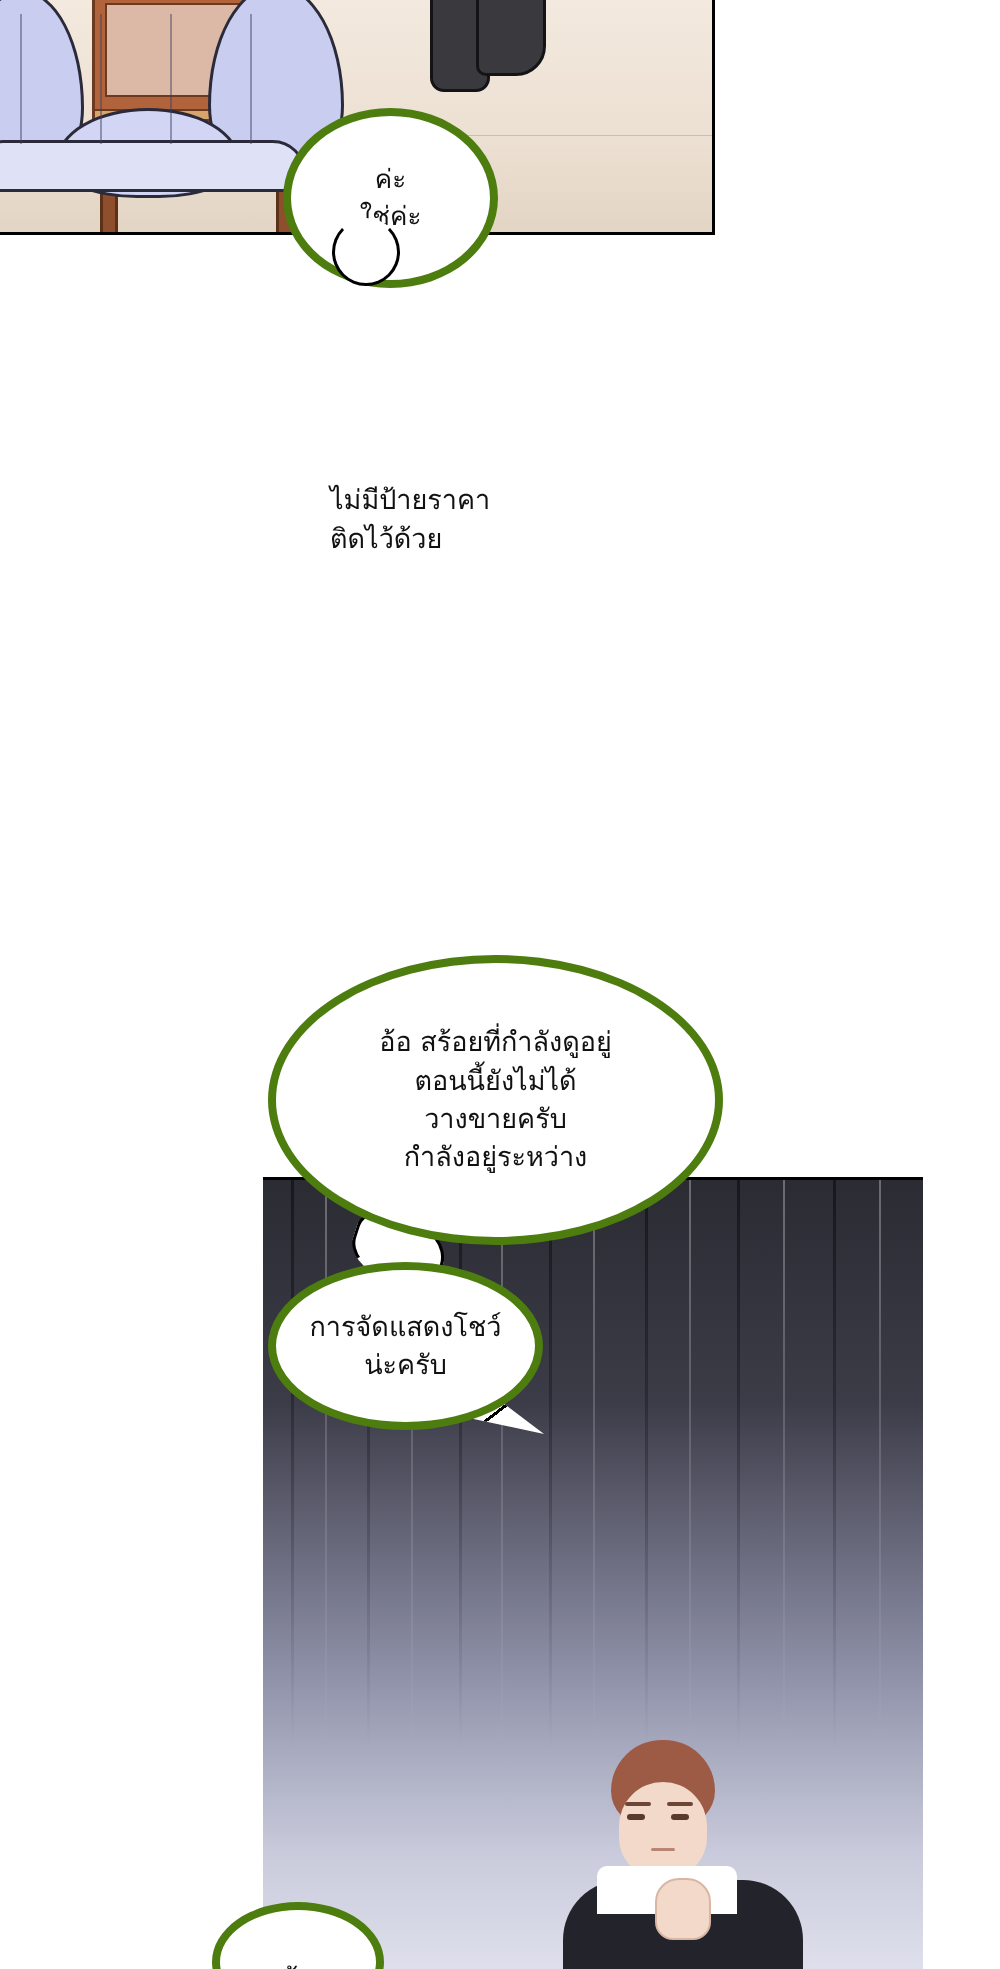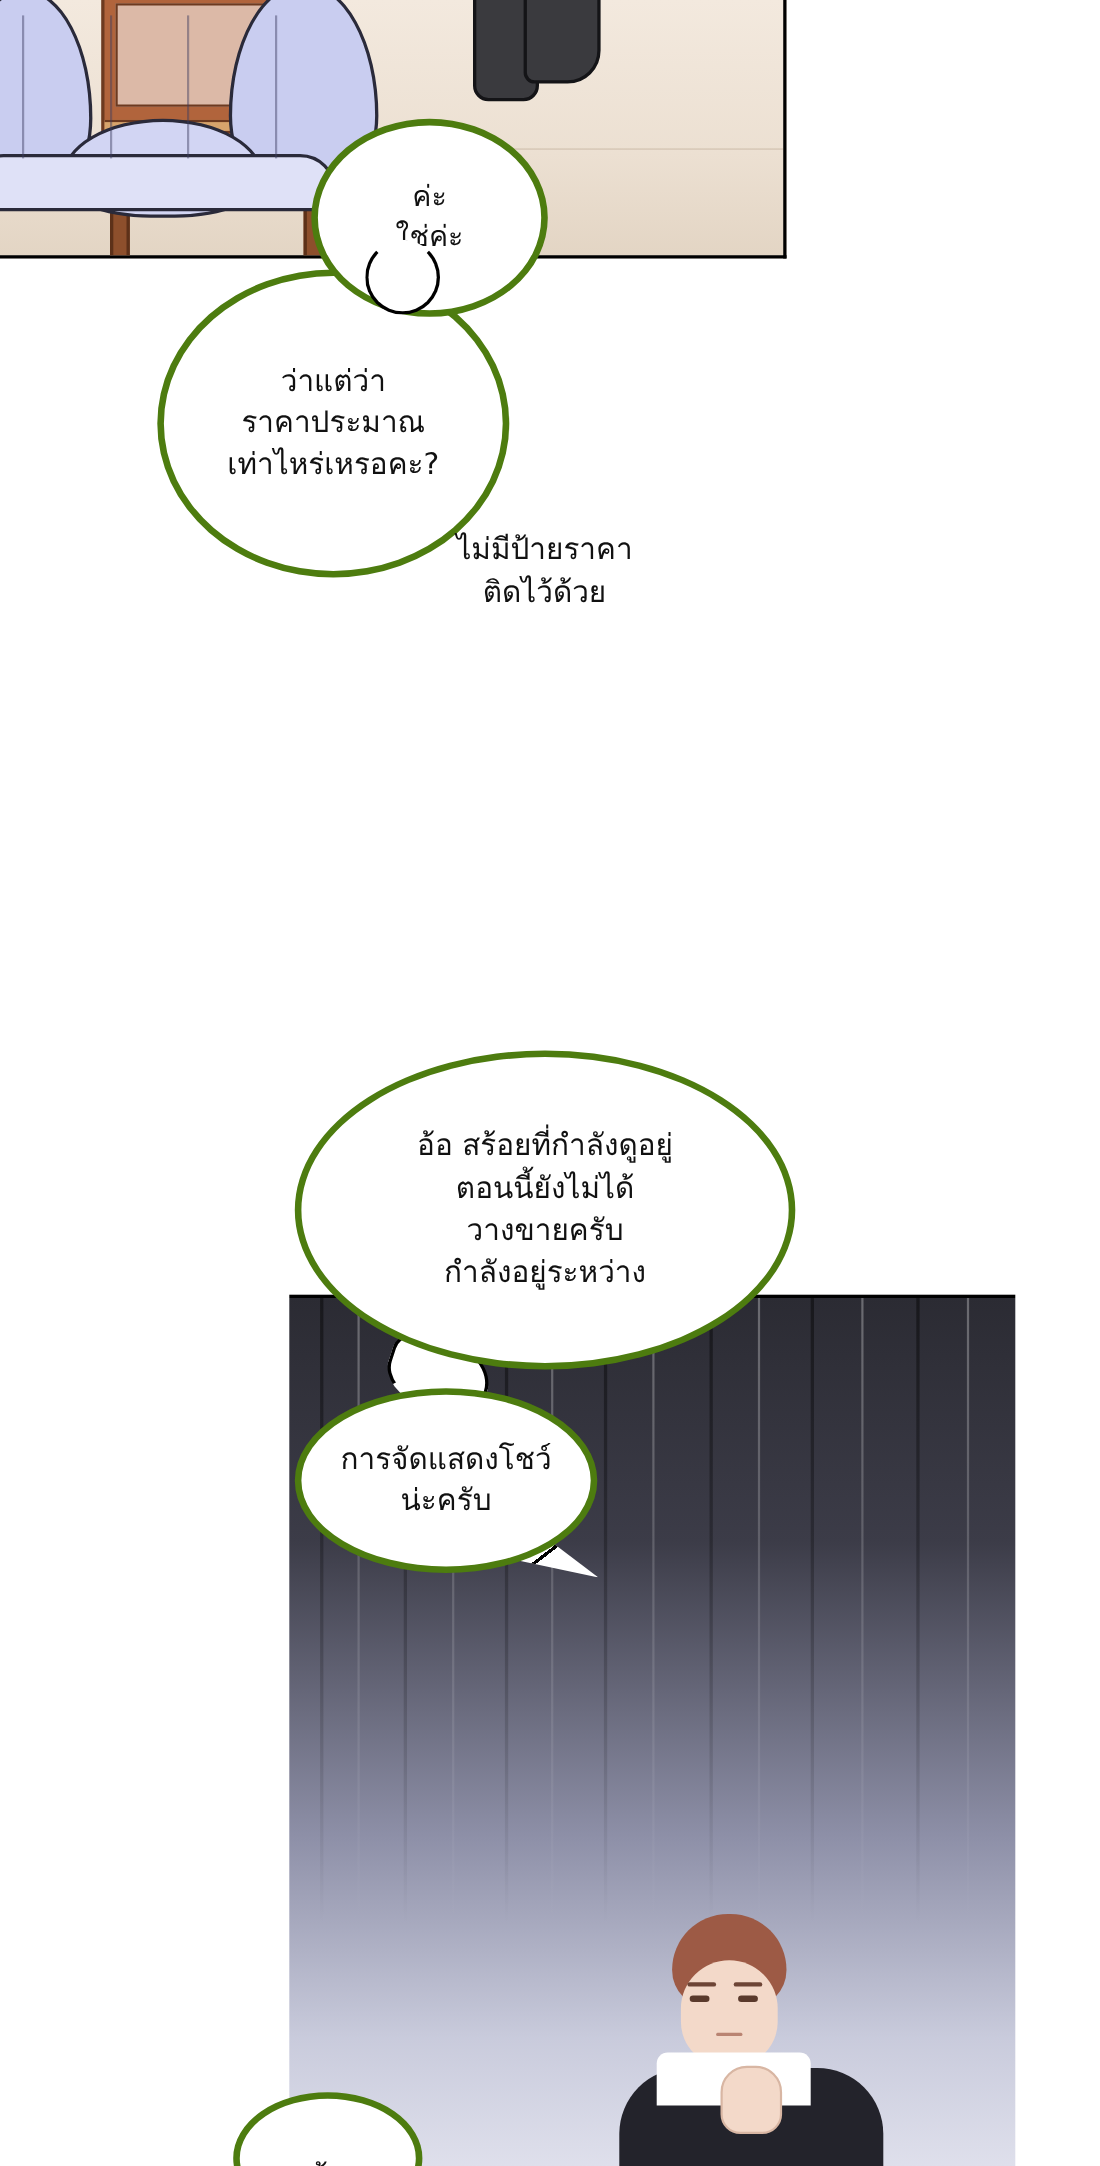--- a/index.html
+++ b/index.html
@@ -205,21 +205,21 @@
     position: absolute; left: 92px; top: 138px;
     width: 52px; height: 58px; background: #f3d9c9;
     border-radius: 24px 24px 18px 18px;
     border: 2px solid #d8b6a3;
   }
 
   
   .balloon {
     position: absolute;
     background: #ffffff;
-    border: 6px solid #4d7c0f;
+    border: 8px solid #4d7c0f;
     border-radius: 50%;
     display: flex;
     align-items: center;
     justify-content: center;
     text-align: center;
     box-sizing: border-box;
   }
   .balloon .txt {
     font-family: "DejaVu Sans", "Liberation Sans", sans-serif;
     color: #111;
@@ -241,21 +241,20 @@
     width: 320px; height: 280px;
     z-index: 5;
   }
   #balloon-2 .txt { font-size: 27px; }
 
   
   #narration-1 {
     position: absolute;
     left: 330px; top: 480px;
     width: 330px;
-    text-align: center;
     font-size: 27px;
     line-height: 1.45;
     color: #111;
     white-space: pre-line;
     z-index: 7;
   }
 
   
   #balloon-3 {
     left: 268px; top: 955px;
@@ -380,25 +379,20 @@
     </div>
   </div>
 
   <div class="tail t1"></div>
 
   <div class="balloon" id="balloon-1">
     <div class="txt">ค่ะ
 ใช่ค่ะ</div>
   </div>
 
-  <div class="balloon" id="balloon-2">
-    <div class="txt">ว่าแต่ว่า
-ราคาประมาณ
-เท่าไหร่เหรอคะ?</div>
-  </div>
 
   <div id="narration-1">ไม่มีป้ายราคา
 ติดไว้ด้วย</div>
 
   <div class="tail t3"></div>
 
   <div class="balloon" id="balloon-4">
     <div class="txt">การจัดแสดงโชว์
 น่ะครับ</div>
   </div>

